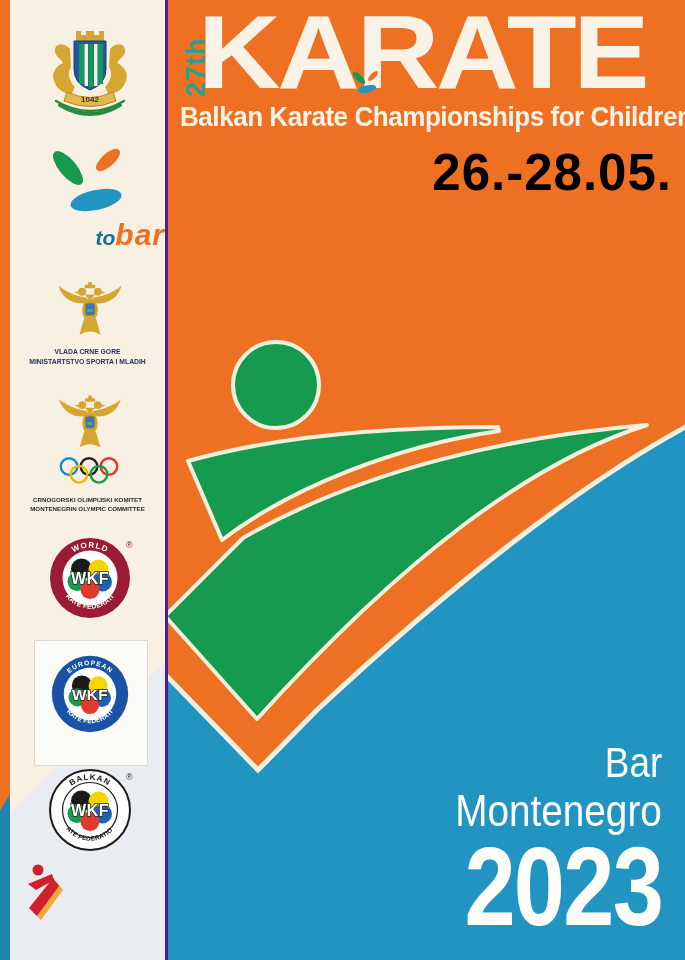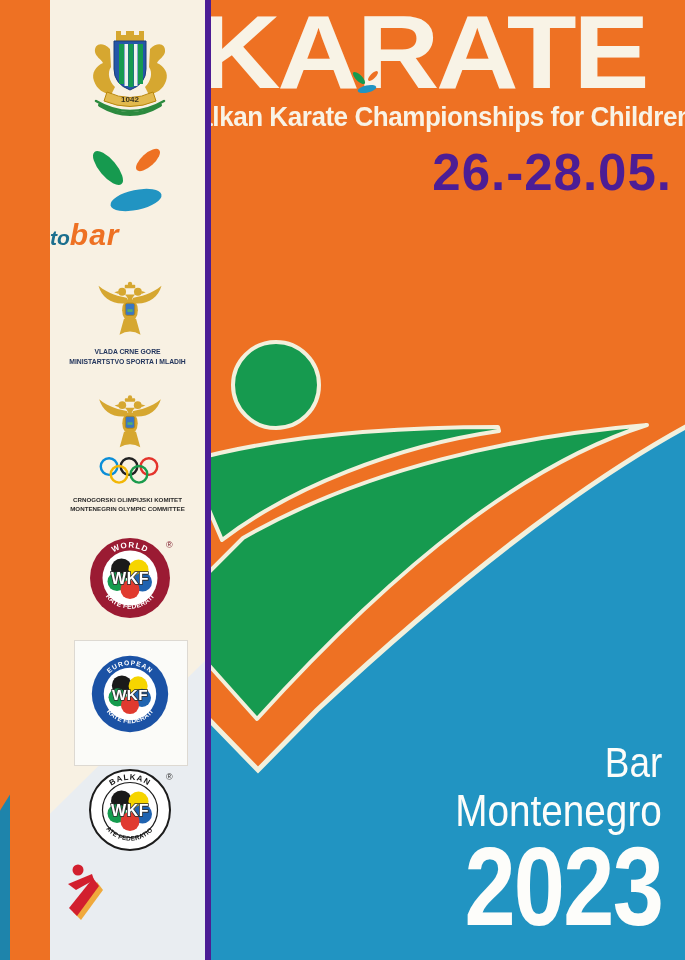--- a/index.html
+++ b/index.html
@@ -6,47 +6,47 @@
   .poster{position:relative;width:685px;height:960px;overflow:hidden;
           background:#ee7123;font-family:"Liberation Sans",sans-serif;}
 
   
   .left-strip{position:absolute;left:0;top:0;width:10px;height:960px;background:#ee7123;}
   .left-strip-teal{position:absolute;left:0;top:780px;width:10px;height:180px;background:#1e84ab;
           clip-path:polygon(0 17%,100% 8%,100% 100%,0 100%);}
 
   
   .sidebar{position:absolute;left:10px;top:0;width:155px;height:960px;background:#f8f1e3;
-           border-right:6px solid #4c1d95;margin-left:40px;}
+           border-right:3px solid #4c1d95;}
   .sidebar-lower{position:absolute;left:0;right:0;top:620px;height:340px;background:#e9edf1;
            clip-path:polygon(0 57%,100% 12%,100% 100%,0 100%);}
   .logo{position:absolute;}
   .logo-caption{position:absolute;left:0;width:155px;text-align:center;color:#23355c;
            font-weight:bold;line-height:1.45;}
   .ekf-box{position:absolute;left:24px;top:640px;width:112px;height:124px;background:#fbfbf8;
            border:1px solid #ddd9d2;}
   .kscg-text{position:absolute;left:58px;top:888px;color:#4a545e;}
   .kscg-acronym{font-size:25px;font-weight:bold;letter-spacing:2px;line-height:1;}
   .kscg-sub{font-size:6.5px;color:#8e969e;border-top:1px solid #b9bfc6;margin-top:2px;
            padding-top:1px;letter-spacing:.5px;white-space:nowrap;}
-  .tobar-text{position:absolute;left:0;width:155px;top:218px;text-align:left;font-style:italic;}
+  .tobar-text{position:absolute;left:0;width:155px;top:218px;text-align:right;font-style:italic;}
   .tobar-to{color:#1c6f8e;font-weight:bold;font-size:21px;}
   .tobar-bar{color:#ee7123;font-weight:bold;font-size:30px;letter-spacing:1px;}
 
   
   .main{position:absolute;left:165px;top:0;width:520px;height:960px;}
   .figure-svg{position:absolute;left:0;top:0;}
   .edition{position:absolute;left:16px;top:97px;transform:rotate(-90deg);transform-origin:0 0;
            color:#27a08d;font-size:27px;font-weight:bold;letter-spacing:1px;white-space:nowrap;}
   .title{position:absolute;left:33px;top:0px;color:#f8f3e6;font-size:104px;font-weight:bold;
            line-height:1;letter-spacing:-3px;transform:scaleX(1.10);transform-origin:left top;
            white-space:nowrap;}
   .subtitle{position:absolute;left:15px;top:101px;color:#f8f3e6;font-size:28px;font-weight:bold;
            transform:scaleX(.93);transform-origin:left top;white-space:nowrap;letter-spacing:-.5px;}
-  .dates{position:absolute;right:13px;top:143px;color:#4c1d95;font-size:51px;font-weight:bold;
+  .dates{position:absolute;right:13px;top:143px;color:#000000;font-size:51px;font-weight:bold;
            letter-spacing:1px;white-space:nowrap;}
   .mini-leaves{position:absolute;left:185px;top:70px;}
   .place{position:absolute;right:23px;text-align:right;color:#fdfdfa;line-height:1;white-space:nowrap;}
   .place-city{top:742px;font-size:42px;transform:scaleX(.88);transform-origin:right top;}
   .place-country{top:789px;font-size:44px;transform:scaleX(.88);transform-origin:right top;}
   .place-year{top:831px;font-size:112px;font-weight:bold;letter-spacing:-2px;
            transform:scaleX(.82);transform-origin:right top;}
 
   .arc-label{font-size:8px;font-weight:bold;letter-spacing:1px;}
   .wkf-center{font-size:16px;font-weight:bold;letter-spacing:.5px;fill:#fff;stroke:#2b2b2b;

